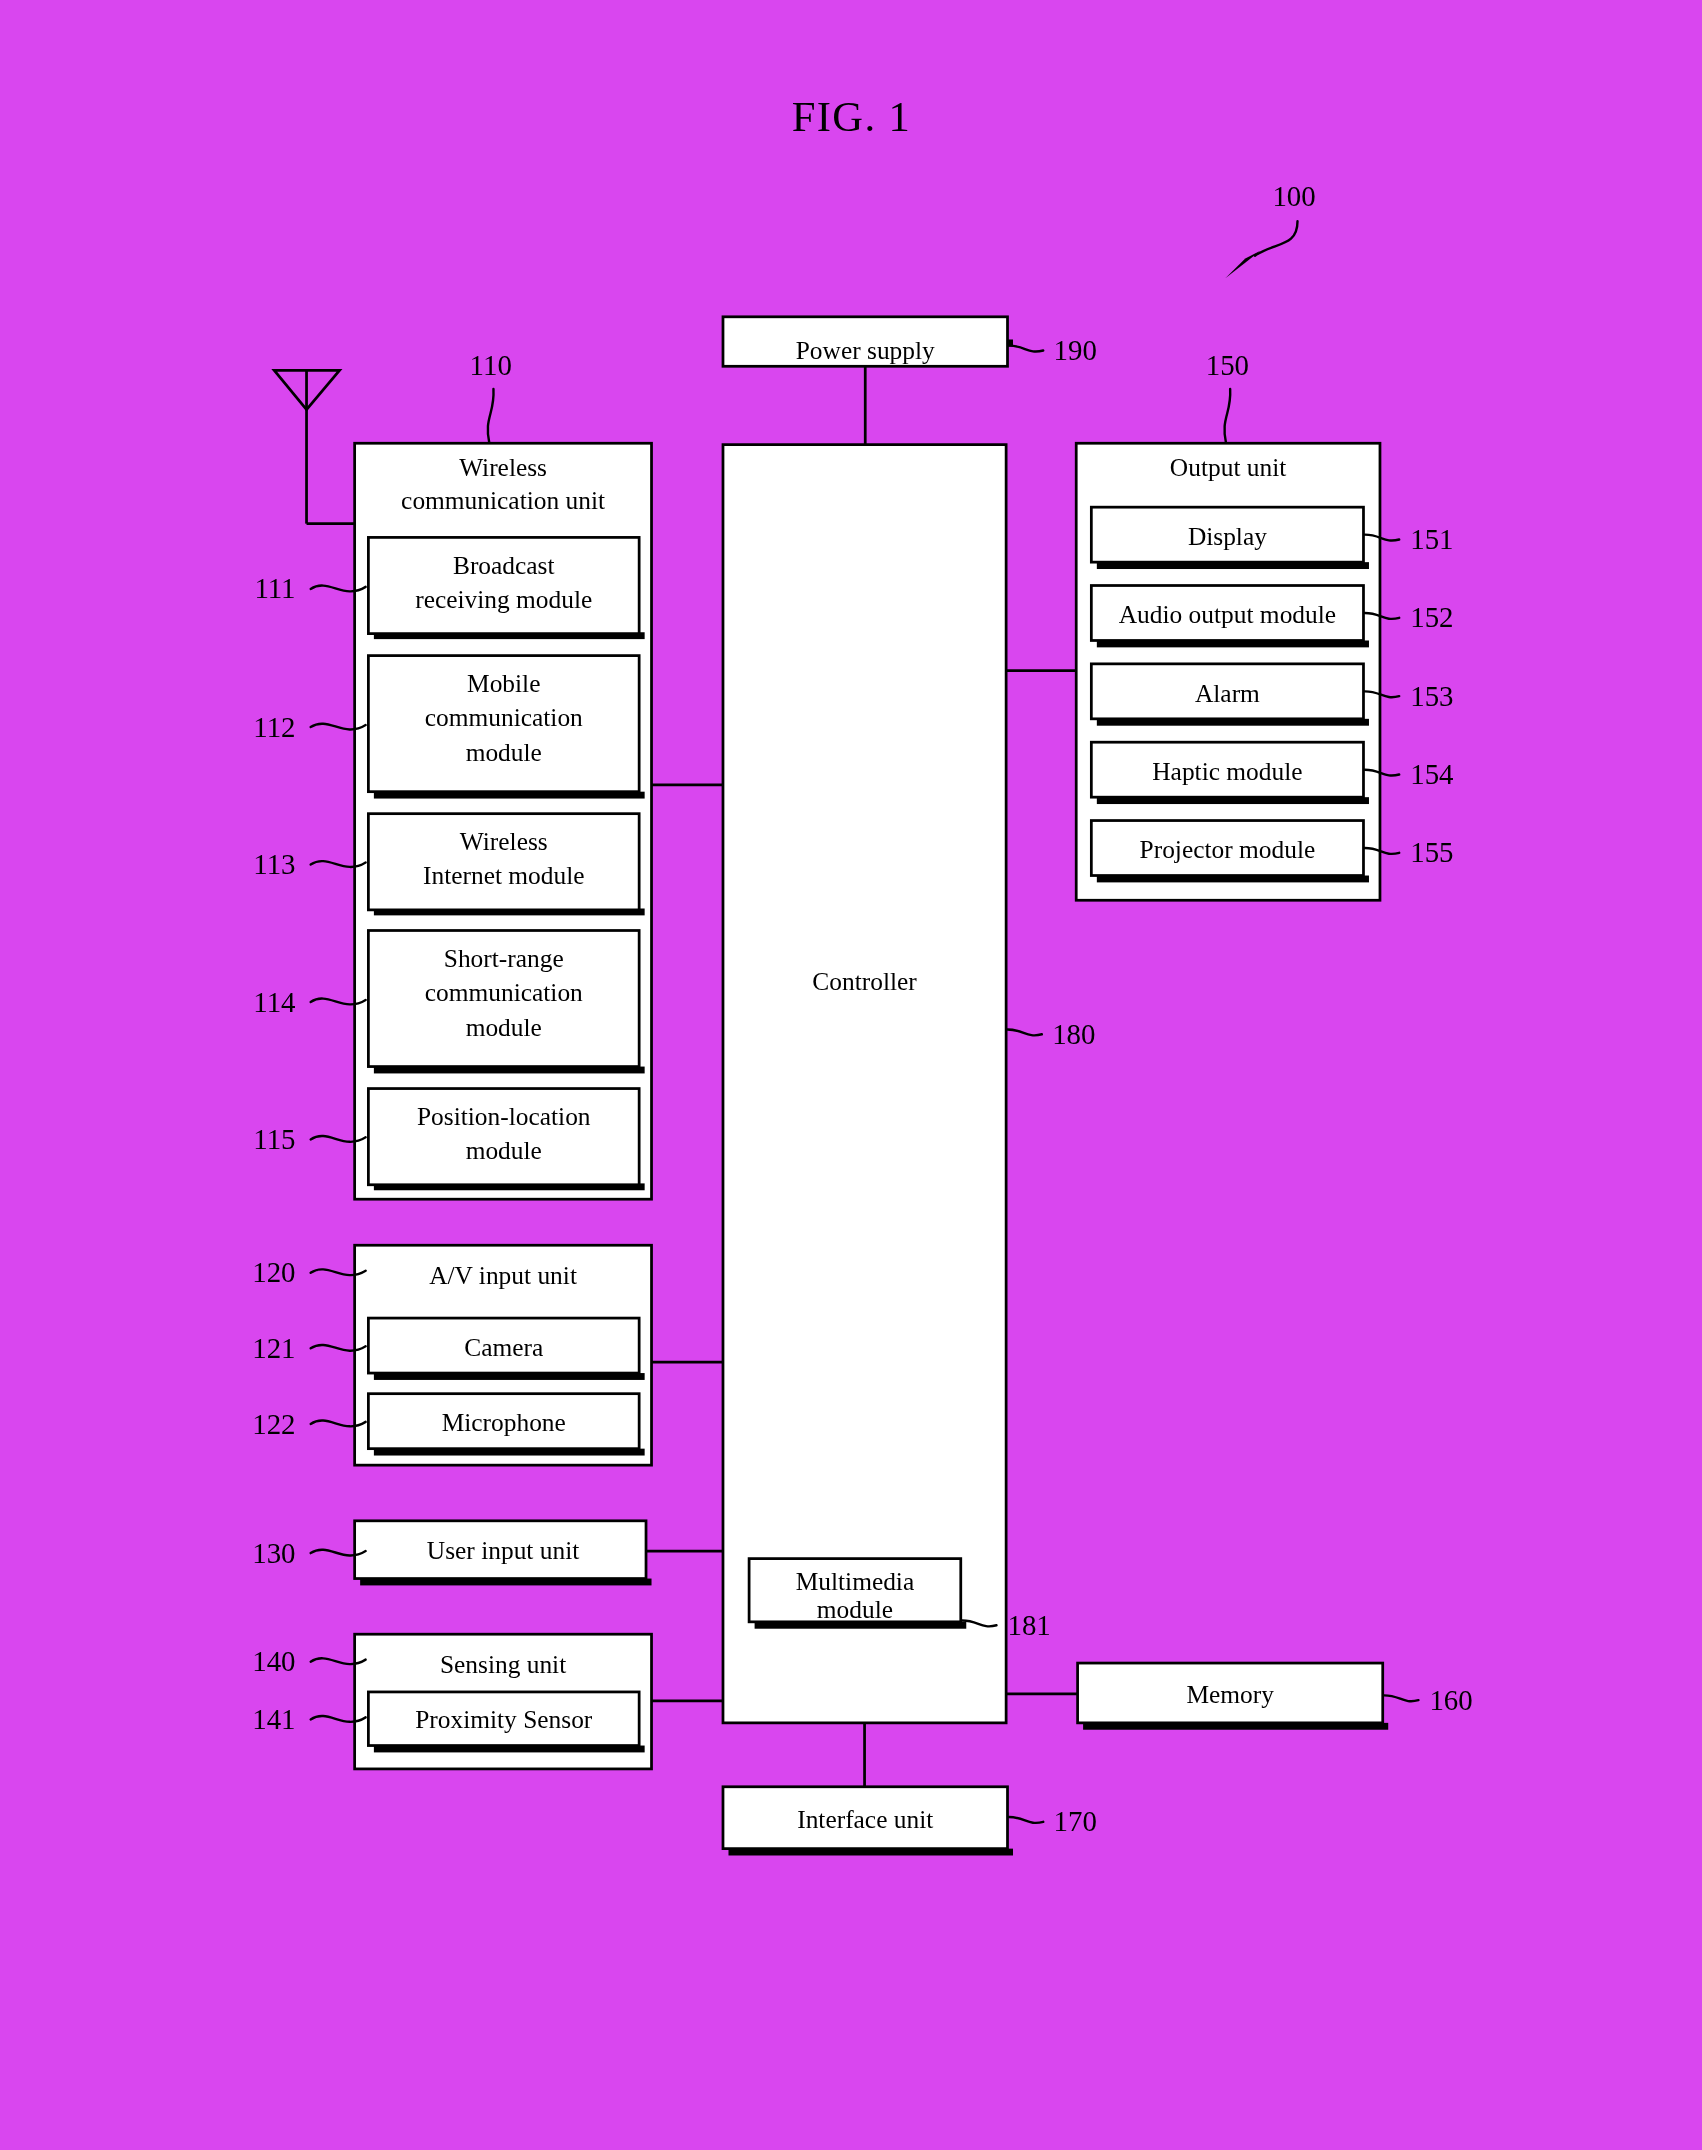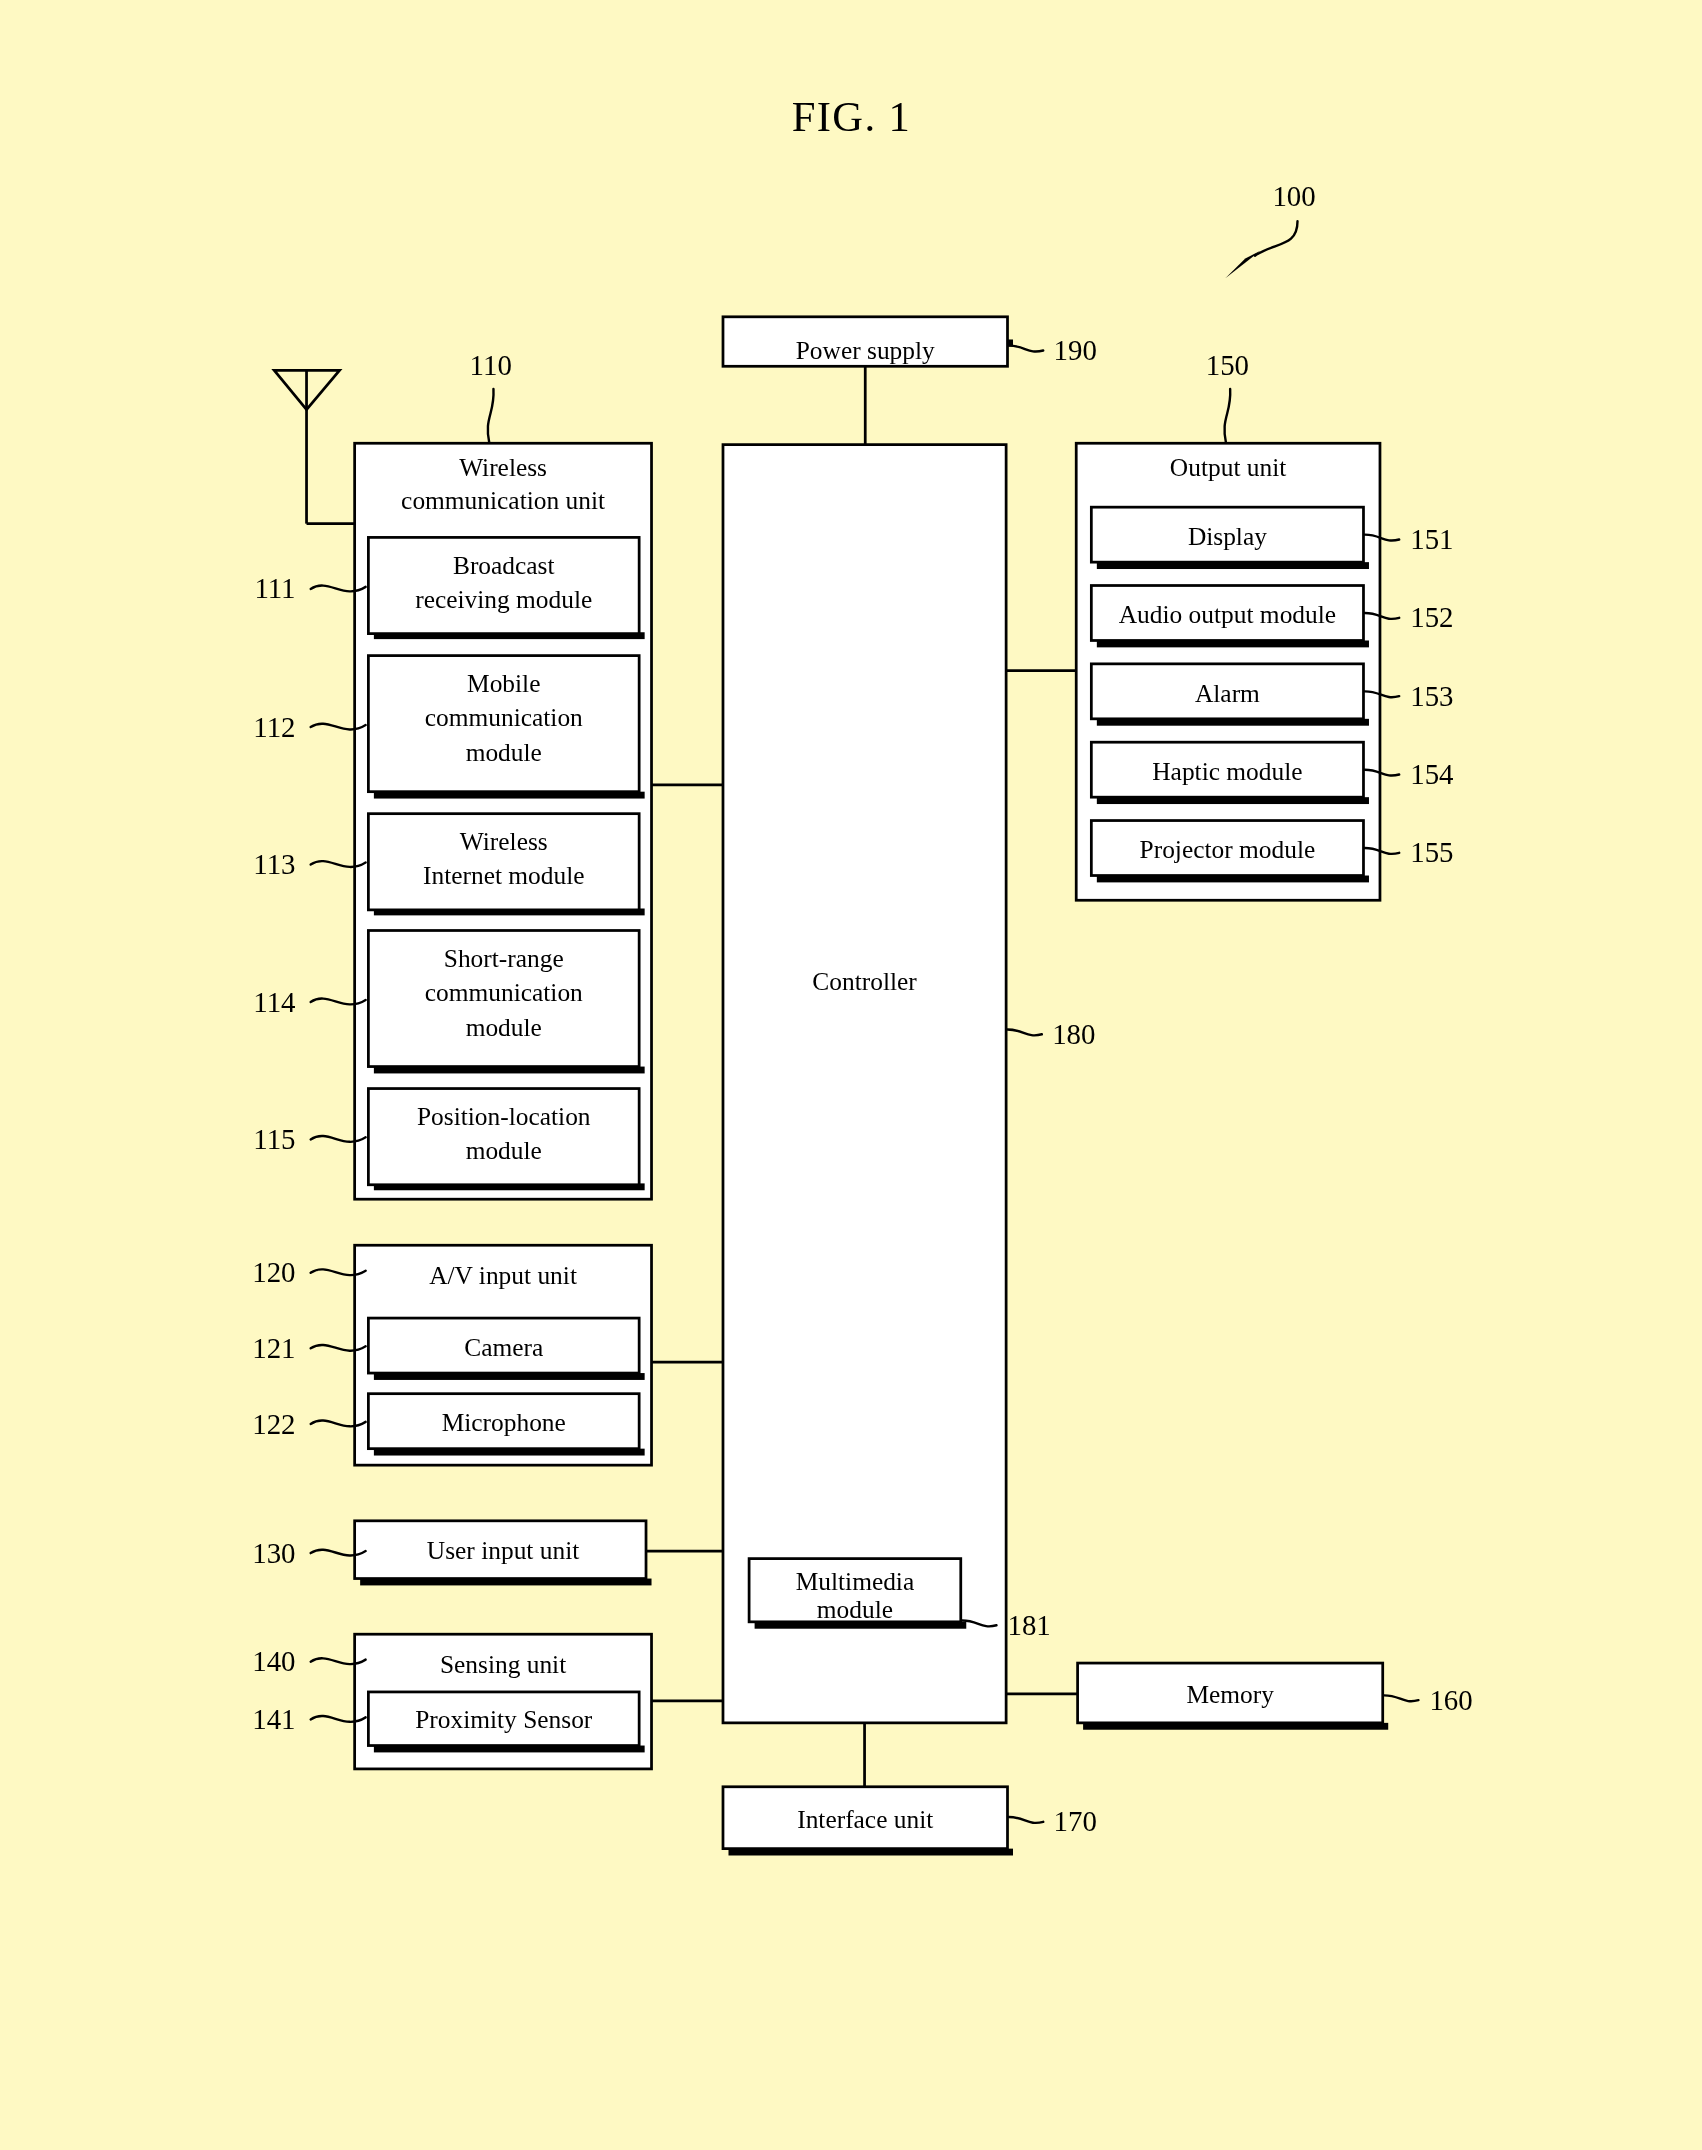--- a/index.html
+++ b/index.html
@@ -12,21 +12,21 @@
     width: 1703px;
     height: 2151px;
     font-family: "Liberation Serif", "DejaVu Serif", serif;
     color: #000000;
     overflow: hidden;
   }
   #figure-root {
     position: relative;
     width: 1703px;
     height: 2151px;
-    background: #fef9c3;
+    background: #d946ef;
   }
   svg#diagram {
     position: absolute;
     top: 0;
     left: 0;
     width: 1703px;
     height: 2151px;
     display: block;
   }
   .fig-title {

